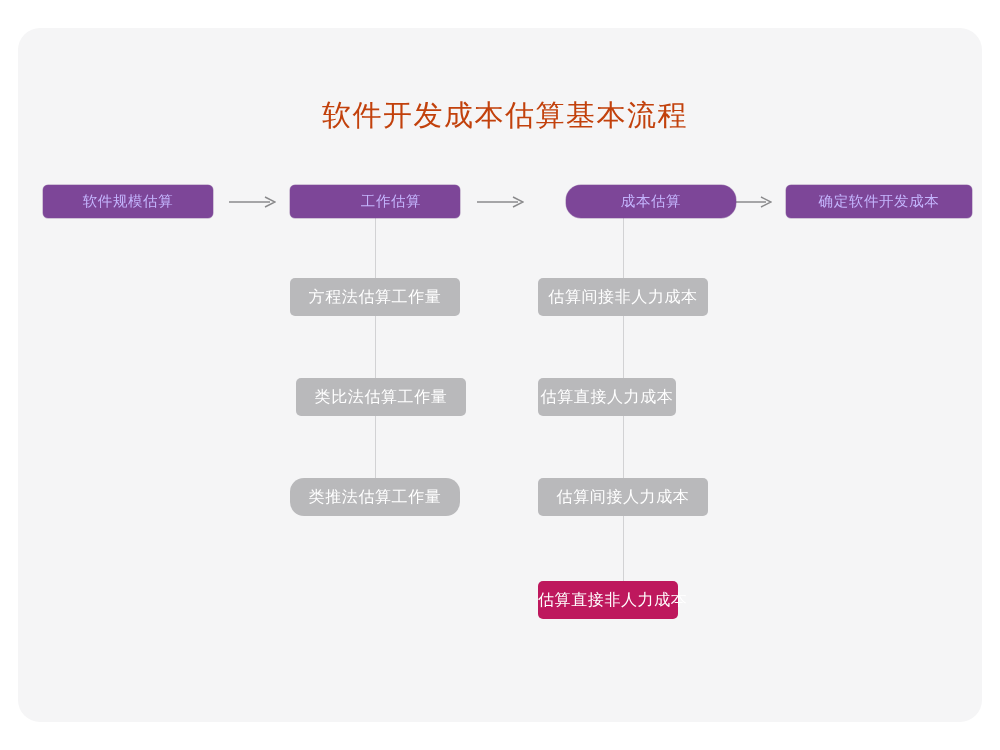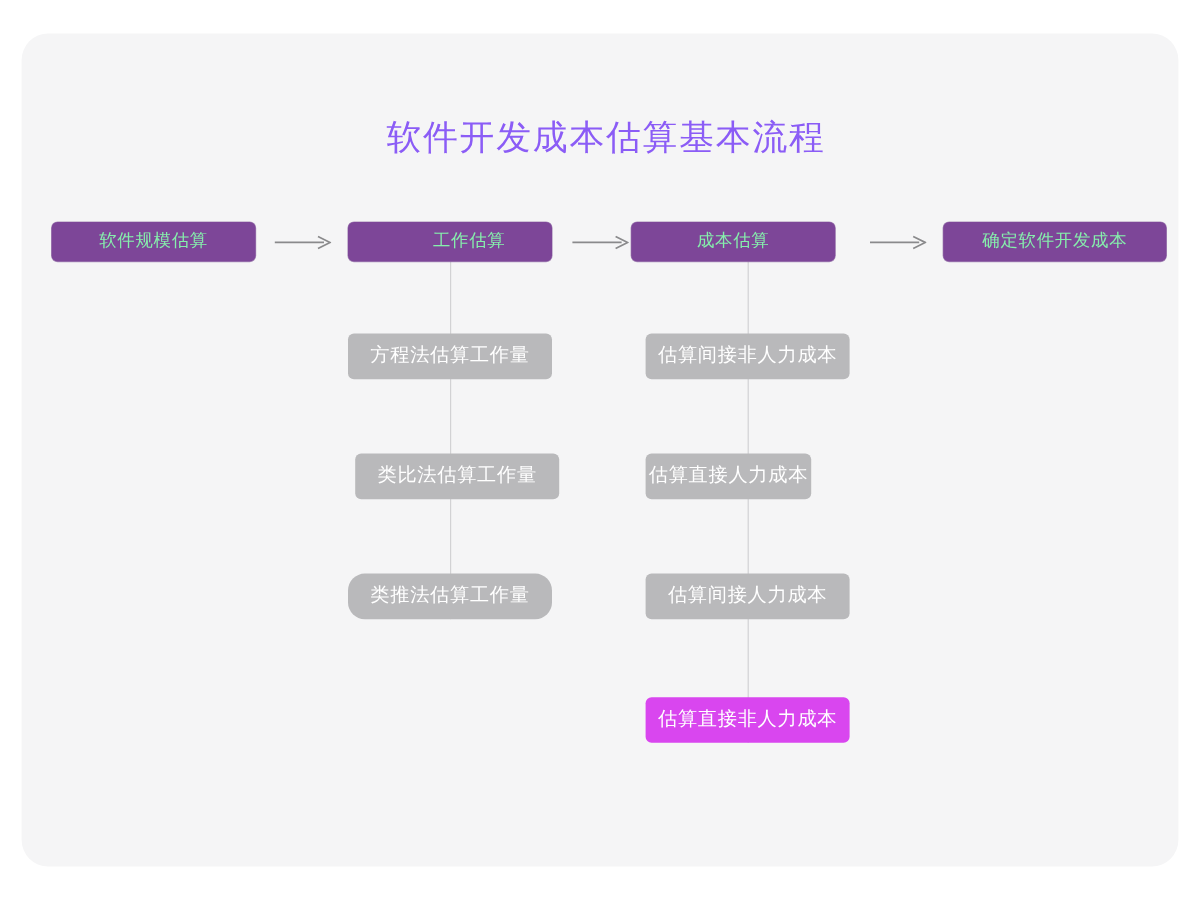--- a/index.html
+++ b/index.html
@@ -29,40 +29,40 @@
   }
 
   
   #title {
     position: absolute;
     left: 0; top: 93px;
     width: 1000px;
     text-align: center;
     font-size: 29px;
     line-height: 44px;
-    color: #8b5cf6;
+    color: #c2410c;
     letter-spacing: 1.5px;
     white-space: nowrap;
     padding-left: 10px;
   }
 
   
   .vline {
     position: absolute;
     width: 1px;
     background: #d2d2d4;
   }
 
   
   .stage {
     position: absolute;
     height: 33px;
     background: #7d4698;
     border-radius: 5px;
-    color: #86efac;
+    color: #c4b5fd;
     font-size: 14.5px;
     line-height: 33px;
     text-align: center;
     letter-spacing: 0.6px;
     white-space: nowrap;
     box-shadow: 0 0 0 0.5px rgba(110,58,136,0.55);
   }
 
   
   .sub {
@@ -112,24 +112,24 @@
       <div class="arrow" style="left: 724px; top: 195px; width: 48px;">
         <svg width="48" height="14" viewBox="0 0 48 14">
           <line x1="1" y1="7" x2="42" y2="7" stroke="#8a8a8c" stroke-width="1.4"></line>
           <polyline points="37,2 47,7 37,12" fill="none" stroke="#8a8a8c" stroke-width="1.4" stroke-linejoin="miter" stroke-linecap="butt"></polyline>
         </svg>
       </div>
     </div>
   <div id="layer-nodes">
       <div class="stage" style="left: 43px; top: 185px; width: 170px; background: rgb(125, 70, 152);">软件规模估算</div>
       <div class="stage" style="left: 290px; top: 185px; width: 170px; background: rgb(125, 70, 152); padding-left: 32px;">工作估算</div>
-      <div class="stage" style="left: 526px; top: 185px; width: 170px; background: rgb(125, 70, 152);">成本估算</div>
+      <div class="stage" style="left: 566px; top: 185px; width: 170px; background: rgb(125, 70, 152); border-radius: 15px;">成本估算</div>
       <div class="stage" style="left: 786px; top: 185px; width: 186px; background: rgb(125, 70, 152);">确定软件开发成本</div>
       <div class="sub" style="left: 290px; top: 278px; width: 170px; background: rgb(185, 185, 187);">方程法估算工作量</div>
       <div class="sub" style="left: 296px; top: 378px; width: 170px; background: rgb(185, 185, 187);">类比法估算工作量</div>
       <div class="sub" style="left: 290px; top: 478px; width: 170px; background: rgb(185, 185, 187); border-radius: 14px;">类推法估算工作量</div>
       <div class="sub" style="left: 538px; top: 278px; width: 170px; background: rgb(185, 185, 187);">估算间接非人力成本</div>
       <div class="sub" style="left: 538px; top: 378px; width: 138px; background: rgb(185, 185, 187);">估算直接人力成本</div>
       <div class="sub" style="left: 538px; top: 478px; width: 170px; background: rgb(185, 185, 187); text-align: center;">估算间接人力成本</div>
-      <div class="sub" style="left: 538px; top: 581px; width: 170px; background: #d946ef;">估算直接非人力成本</div>
+      <div class="sub" style="left: 538px; top: 581px; width: 140px; background: #be185d;">估算直接非人力成本</div>
     </div>
 
 </div>
 
 </body></html>

